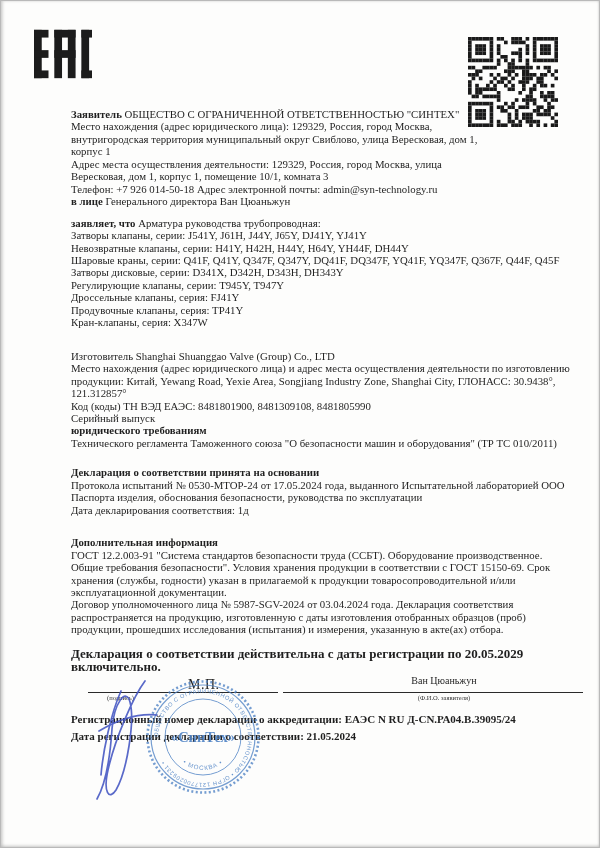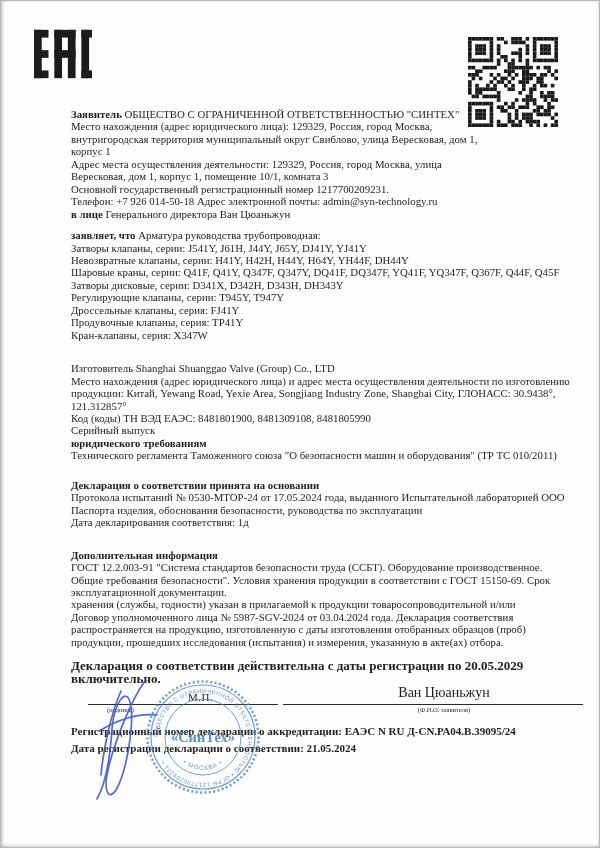--- a/index.html
+++ b/index.html
@@ -24,22 +24,22 @@
   .sec-declares     { margin-top:9px; }
   .sec-manufacturer { margin-top:21px; }
   .sec-basis        { margin-top:17px; }
   .sec-additional   { margin-top:20px; }
   .validity { margin-top:11px; font-weight:bold; font-size:13px; line-height:13px; }
   .sig-row { position:relative; height:40px; margin-top:0; }
   .sig-line-left  { position:absolute; left:17px;  top:19px; width:190px; border-top:1.4px solid #2a2a2a; }
   .sig-line-right { position:absolute; left:212px; top:19px; width:300px; border-top:1.4px solid #2a2a2a; }
   .sig-cap-left  { position:absolute; left:22px;  top:21px; width:55px;  text-align:center; font-size:6.5px; line-height:8px; color:#333; }
   .sig-cap-right { position:absolute; left:223px; top:21px; width:300px; text-align:center; font-size:6.5px; line-height:8px; color:#333; }
-  .sig-name { position:absolute; left:223px; top:2px; width:300px; text-align:center; font-size:14px; }
-  .sig-mp   { position:absolute; left:117px; top:6px; font-size:11px; letter-spacing:.5px; }
+  .sig-name { position:absolute; left:223px; top:2px; width:300px; text-align:center; font-size:10px; }
+  .sig-mp   { position:absolute; left:117px; top:6px; font-size:14px; letter-spacing:.5px; }
   .reg-line { font-weight:bold; font-size:11px; line-height:13px; }
   .reg-line + .reg-line { margin-top:4px; }
   .stamp-svg { position:absolute; left:139px; top:673px; pointer-events:none; }
   .sign-svg  { position:absolute; left:80px;  top:666px; pointer-events:none; }
 </style>
 </head>
 <body>
 
 <div class="page">
 
@@ -376,21 +376,20 @@
   <div class="content">
 
     <div class="sec-applicant">
       <div><b>Заявитель</b> <span>ОБЩЕСТВО С ОГРАНИЧЕННОЙ ОТВЕТСТВЕННОСТЬЮ "СИНТЕХ"</span></div>
       <div>
           <div>Место нахождения (адрес юридического лица): 129329, Россия, город Москва,</div>
           <div>внутригородская территория муниципальный округ Свиблово, улица Вересковая, дом 1,</div>
           <div>корпус 1</div>
           <div>Адрес места осуществления деятельности: 129329, Россия, город Москва, улица</div>
           <div>Вересковая, дом 1, корпус 1, помещение 10/1, комната 3</div>
-          <div>Основной государственный регистрационный номер 1217700209231.</div>
           <div>Телефон: +7 926 014-50-18 Адрес электронной почты: admin@syn-technology.ru</div>
         </div>
       <div><b>в лице</b> <span>Генерального директора Ван Цюаньжун</span></div>
     </div>
 
     <div class="sec-declares">
       <div><b>заявляет, что</b> <span>Арматура руководства трубопроводная:</span></div>
       <div>
           <div>Затворы клапаны, серии: J541Y, J61H, J44Y, J65Y, DJ41Y, YJ41Y</div>
           <div>Невозвратные клапаны, серии: H41Y, H42H, H44Y, H64Y, YH44F, DH44Y</div>
@@ -423,22 +422,22 @@
           <div>Паспорта изделия, обоснования безопасности, руководства по эксплуатации</div>
           <div>Дата декларирования соответствия: 1д</div>
         </div>
     </div>
 
     <div class="sec-additional">
       <div><b>Дополнительная информация</b></div>
       <div>
           <div>ГОСТ 12.2.003-91 "Система стандартов безопасности труда (ССБТ). Оборудование производственное.</div>
           <div>Общие требования безопасности". Условия хранения продукции в соответствии с ГОСТ 15150-69. Срок</div>
+          <div>хранения (службы, годности) указан в прилагаемой к продукции товаросопроводительной и/или</div>
           <div>эксплуатационной документации.</div>
-          <div>хранения (службы, годности) указан в прилагаемой к продукции товаросопроводительной и/или</div>
           <div>Договор уполномоченного лица № 5987-SGV-2024 от 03.04.2024 года. Декларация соответствия</div>
           <div>распространяется на продукцию, изготовленную с даты изготовления отобранных образцов (проб)</div>
           <div>продукции, прошедших исследования (испытания) и измерения, указанную в акте(ах) отбора.</div>
         </div>
     </div>
 
     <div class="validity">Декларация о соответствии действительна с даты регистрации по 20.05.2029 включительно.</div>
 
     <div class="sig-row">
       <div class="sig-name">Ван Цюаньжун</div>

